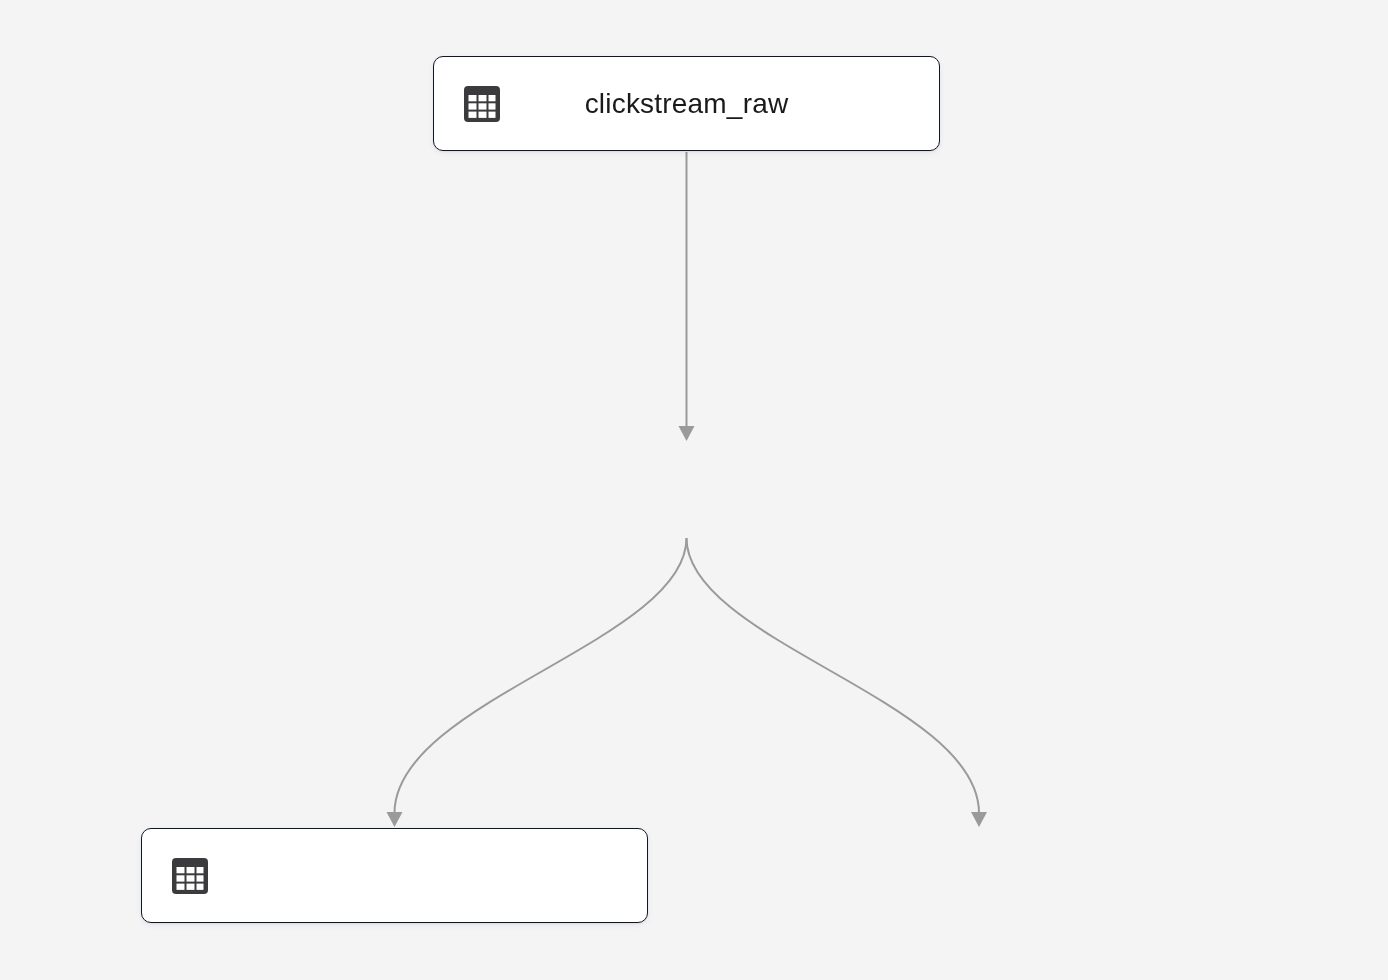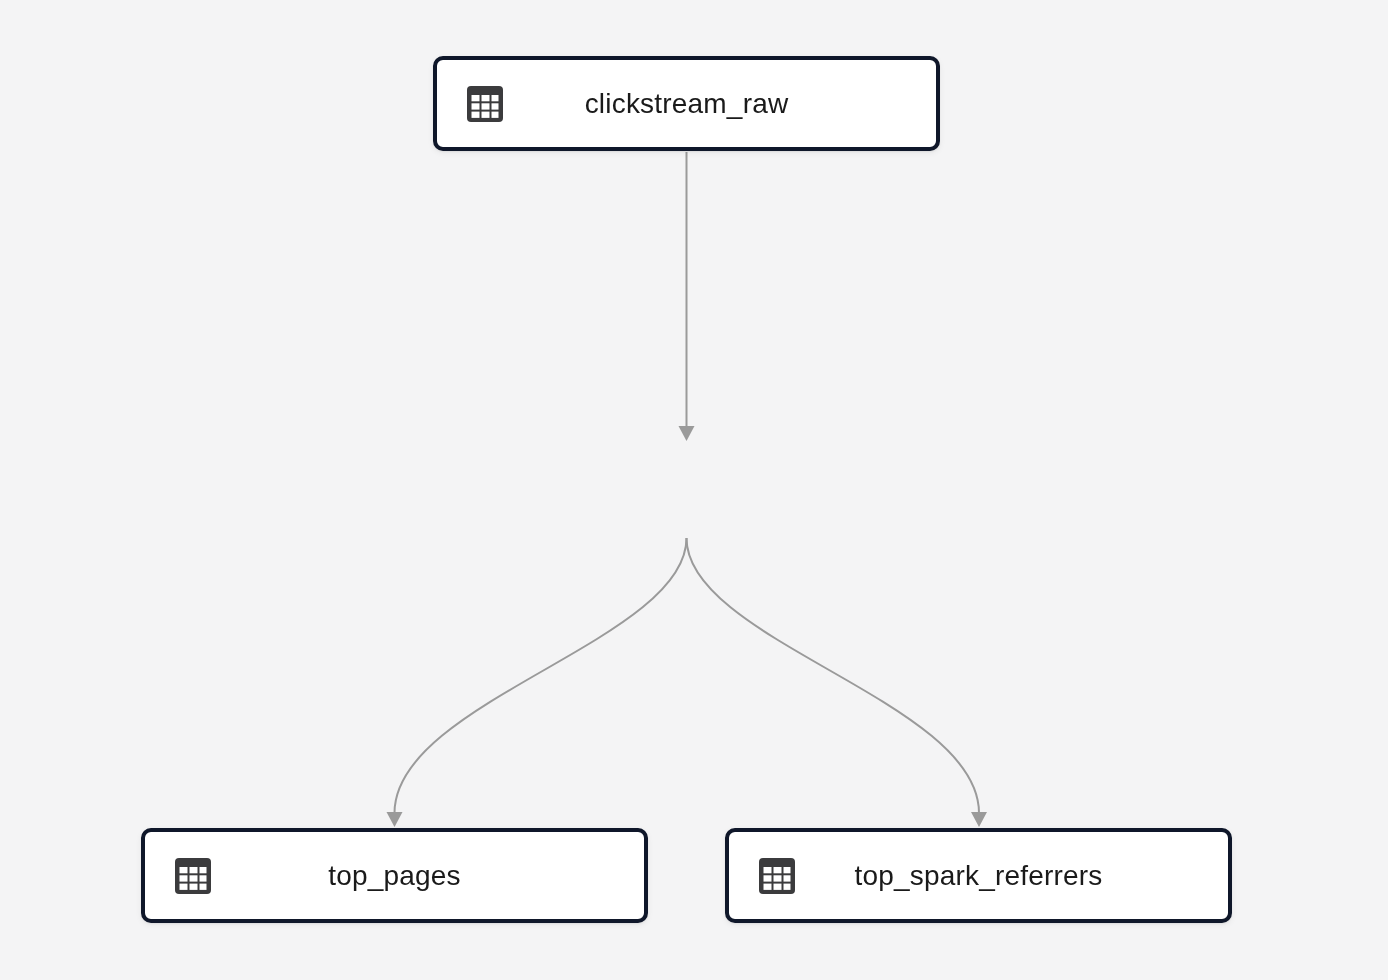--- a/index.html
+++ b/index.html
@@ -24,21 +24,21 @@
   }
   .edges-layer path, .edges-layer line {
     fill: none;
     stroke-width: 2;
   }
   .dag-node {
     position: absolute;
     width: 507px;
     height: 95px;
     background: #ffffff;
-    border: 4px solid #0f172a;
+    border: 1px solid #0f172a;
     border-radius: 10px;
     box-sizing: border-box;
     box-shadow: 0 1px 2px rgba(0,0,0,0.06), 0 2px 6px rgba(0,0,0,0.06);
     display: flex;
     align-items: center;
     cursor: pointer;
   }
   .node-icon {
     position: absolute;
     left: 30px;
@@ -106,34 +106,16 @@
           <rect x="14.5" y="9" width="8" height="6.3"></rect>
           <rect x="24.5" y="9" width="7" height="6.3"></rect>
         <rect x="4.5" y="17.3" width="8" height="6.3"></rect>
           <rect x="14.5" y="17.3" width="8" height="6.3"></rect>
           <rect x="24.5" y="17.3" width="7" height="6.3"></rect>
         <rect x="4.5" y="25.6" width="8" height="6.3"></rect>
           <rect x="14.5" y="25.6" width="8" height="6.3"></rect>
           <rect x="24.5" y="25.6" width="7" height="6.3"></rect>
       </g>
     </svg>
-    <span class="node-label">top_pages</span>
   </div>
 
-  <div class="dag-node node-refs">
-    <svg class="node-icon" viewBox="0 0 36 36" aria-hidden="true">
-      <rect x="0" y="0" width="36" height="36" rx="4" fill="#3b3b3d"></rect>
-      <g fill="#ffffff">
-        <rect x="4.5" y="9" width="8" height="6.3"></rect>
-          <rect x="14.5" y="9" width="8" height="6.3"></rect>
-          <rect x="24.5" y="9" width="7" height="6.3"></rect>
-        <rect x="4.5" y="17.3" width="8" height="6.3"></rect>
-          <rect x="14.5" y="17.3" width="8" height="6.3"></rect>
-          <rect x="24.5" y="17.3" width="7" height="6.3"></rect>
-        <rect x="4.5" y="25.6" width="8" height="6.3"></rect>
-          <rect x="14.5" y="25.6" width="8" height="6.3"></rect>
-          <rect x="24.5" y="25.6" width="7" height="6.3"></rect>
-      </g>
-    </svg>
-    <span class="node-label">top_spark_referrers</span>
-  </div>
 
 </div>
 
 </body></html>

